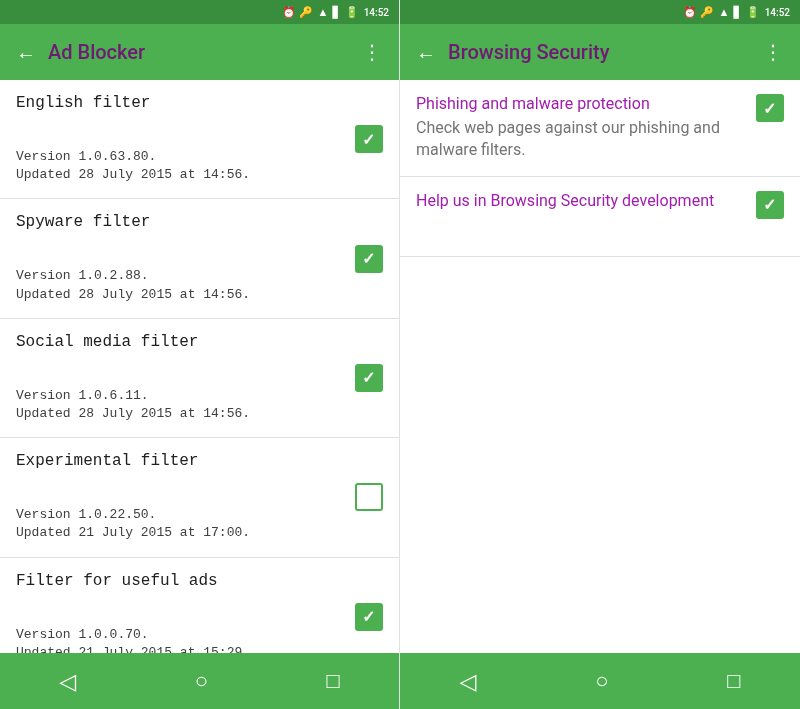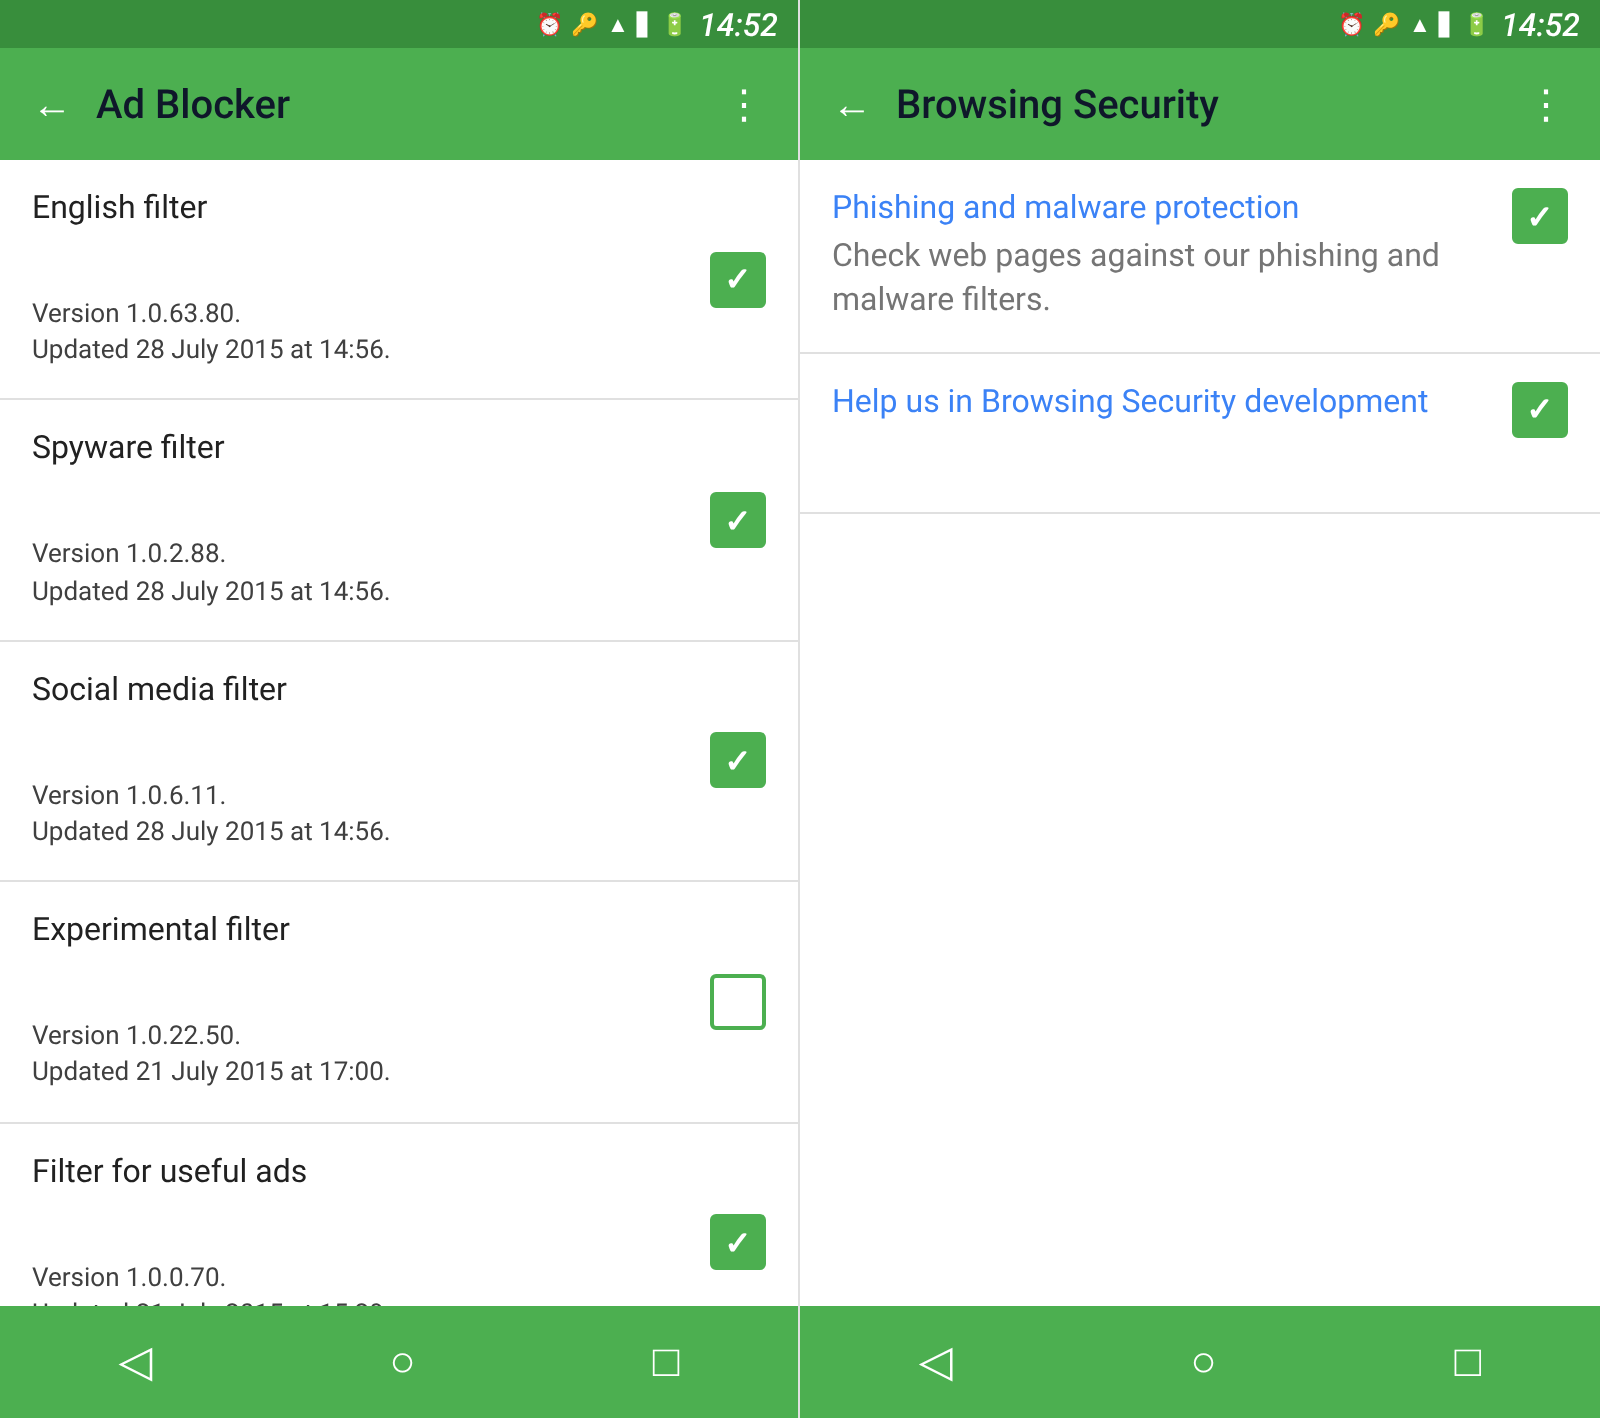--- a/index.html
+++ b/index.html
@@ -23,43 +23,42 @@
       background: #388e3c;
       height: 24px;
       display: flex;
       align-items: center;
       justify-content: flex-end;
       padding: 0 10px;
       gap: 5px;
     }
     .status-bar .time {
       color: #fff;
-      font-size: 16px;
+      font-size: 10px;
       font-weight: 500;
-      font-style: italic;
     }
     .status-icons {
       display: flex;
       align-items: center;
       gap: 4px;
     }
     .status-icon {
       color: #fff;
       font-size: 11px;
     }
     .toolbar {
       background: #4caf50;
       height: 56px;
       display: flex;
       align-items: center;
       padding: 0 16px;
       gap: 12px;
     }
     .toolbar-title {
-      color: #0f172a;
+      color: #701a75;
       font-size: 20px;
       font-weight: 500;
       flex: 1;
     }
     .toolbar-back {
       color: #fff;
       font-size: 20px;
       cursor: pointer;
     }
     .toolbar-more {
@@ -75,20 +74,21 @@
     }
     .filter-item {
       padding: 14px 16px;
       display: flex;
       align-items: center;
       border-bottom: 1px solid #e0e0e0;
       min-height: 80px;
     }
     .filter-text {
       flex: 1;
+      font-family: Liberation Mono, monospace;
     }
     .filter-name {
       font-size: 16px;
       color: #212121;
       font-weight: 400;
       margin-bottom: 2px;
     }
     .filter-desc {
       font-size: 13px;
       color: #404040;
@@ -135,21 +135,21 @@
       display: flex;
       align-items: flex-start;
       border-bottom: 1px solid #e0e0e0;
       min-height: 80px;
     }
     .security-text {
       flex: 1;
     }
     .security-name {
       font-size: 16px;
-      color: #3b82f6;
+      color: #a21caf;
       font-weight: 400;
       margin-bottom: 4px;
     }
     .security-desc {
       font-size: 16px;
       color: #757575;
       line-height: 1.4;
     }
   </style>
 </head>

